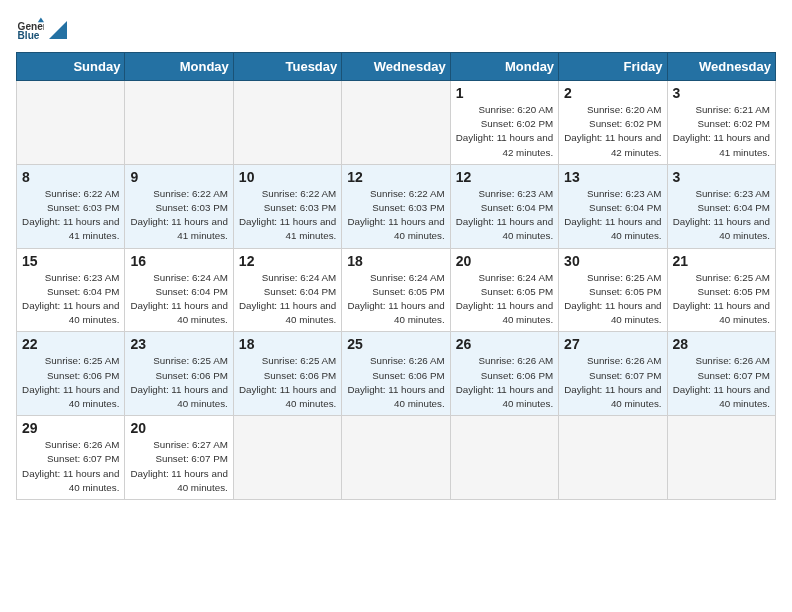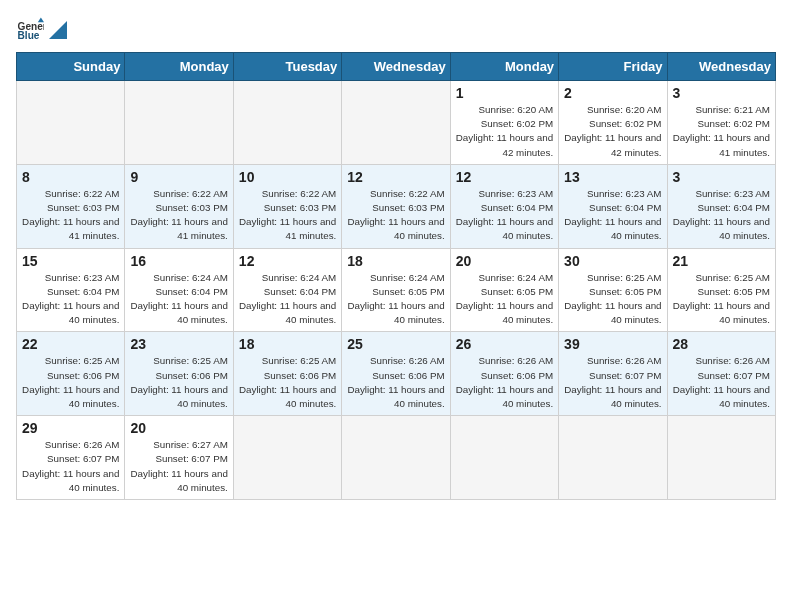--- a/index.html
+++ b/index.html
@@ -226,21 +226,21 @@
         </td>
         <td>
           <span class="day-number">25</span>
           <div class="day-info">Sunrise: 6:26 AM<br>Sunset: 6:06 PM<br>Daylight: 11 hours and 40 minutes.</div>
         </td>
         <td>
           <span class="day-number">26</span>
           <div class="day-info">Sunrise: 6:26 AM<br>Sunset: 6:06 PM<br>Daylight: 11 hours and 40 minutes.</div>
         </td>
         <td>
-          <span class="day-number">39</span>
+          <span class="day-number">27</span>
           <div class="day-info">Sunrise: 6:26 AM<br>Sunset: 6:07 PM<br>Daylight: 11 hours and 40 minutes.</div>
         </td>
         <td>
           <span class="day-number">28</span>
           <div class="day-info">Sunrise: 6:26 AM<br>Sunset: 6:07 PM<br>Daylight: 11 hours and 40 minutes.</div>
         </td>
       </tr>
       <tr>
         <td>
           <span class="day-number">29</span>

